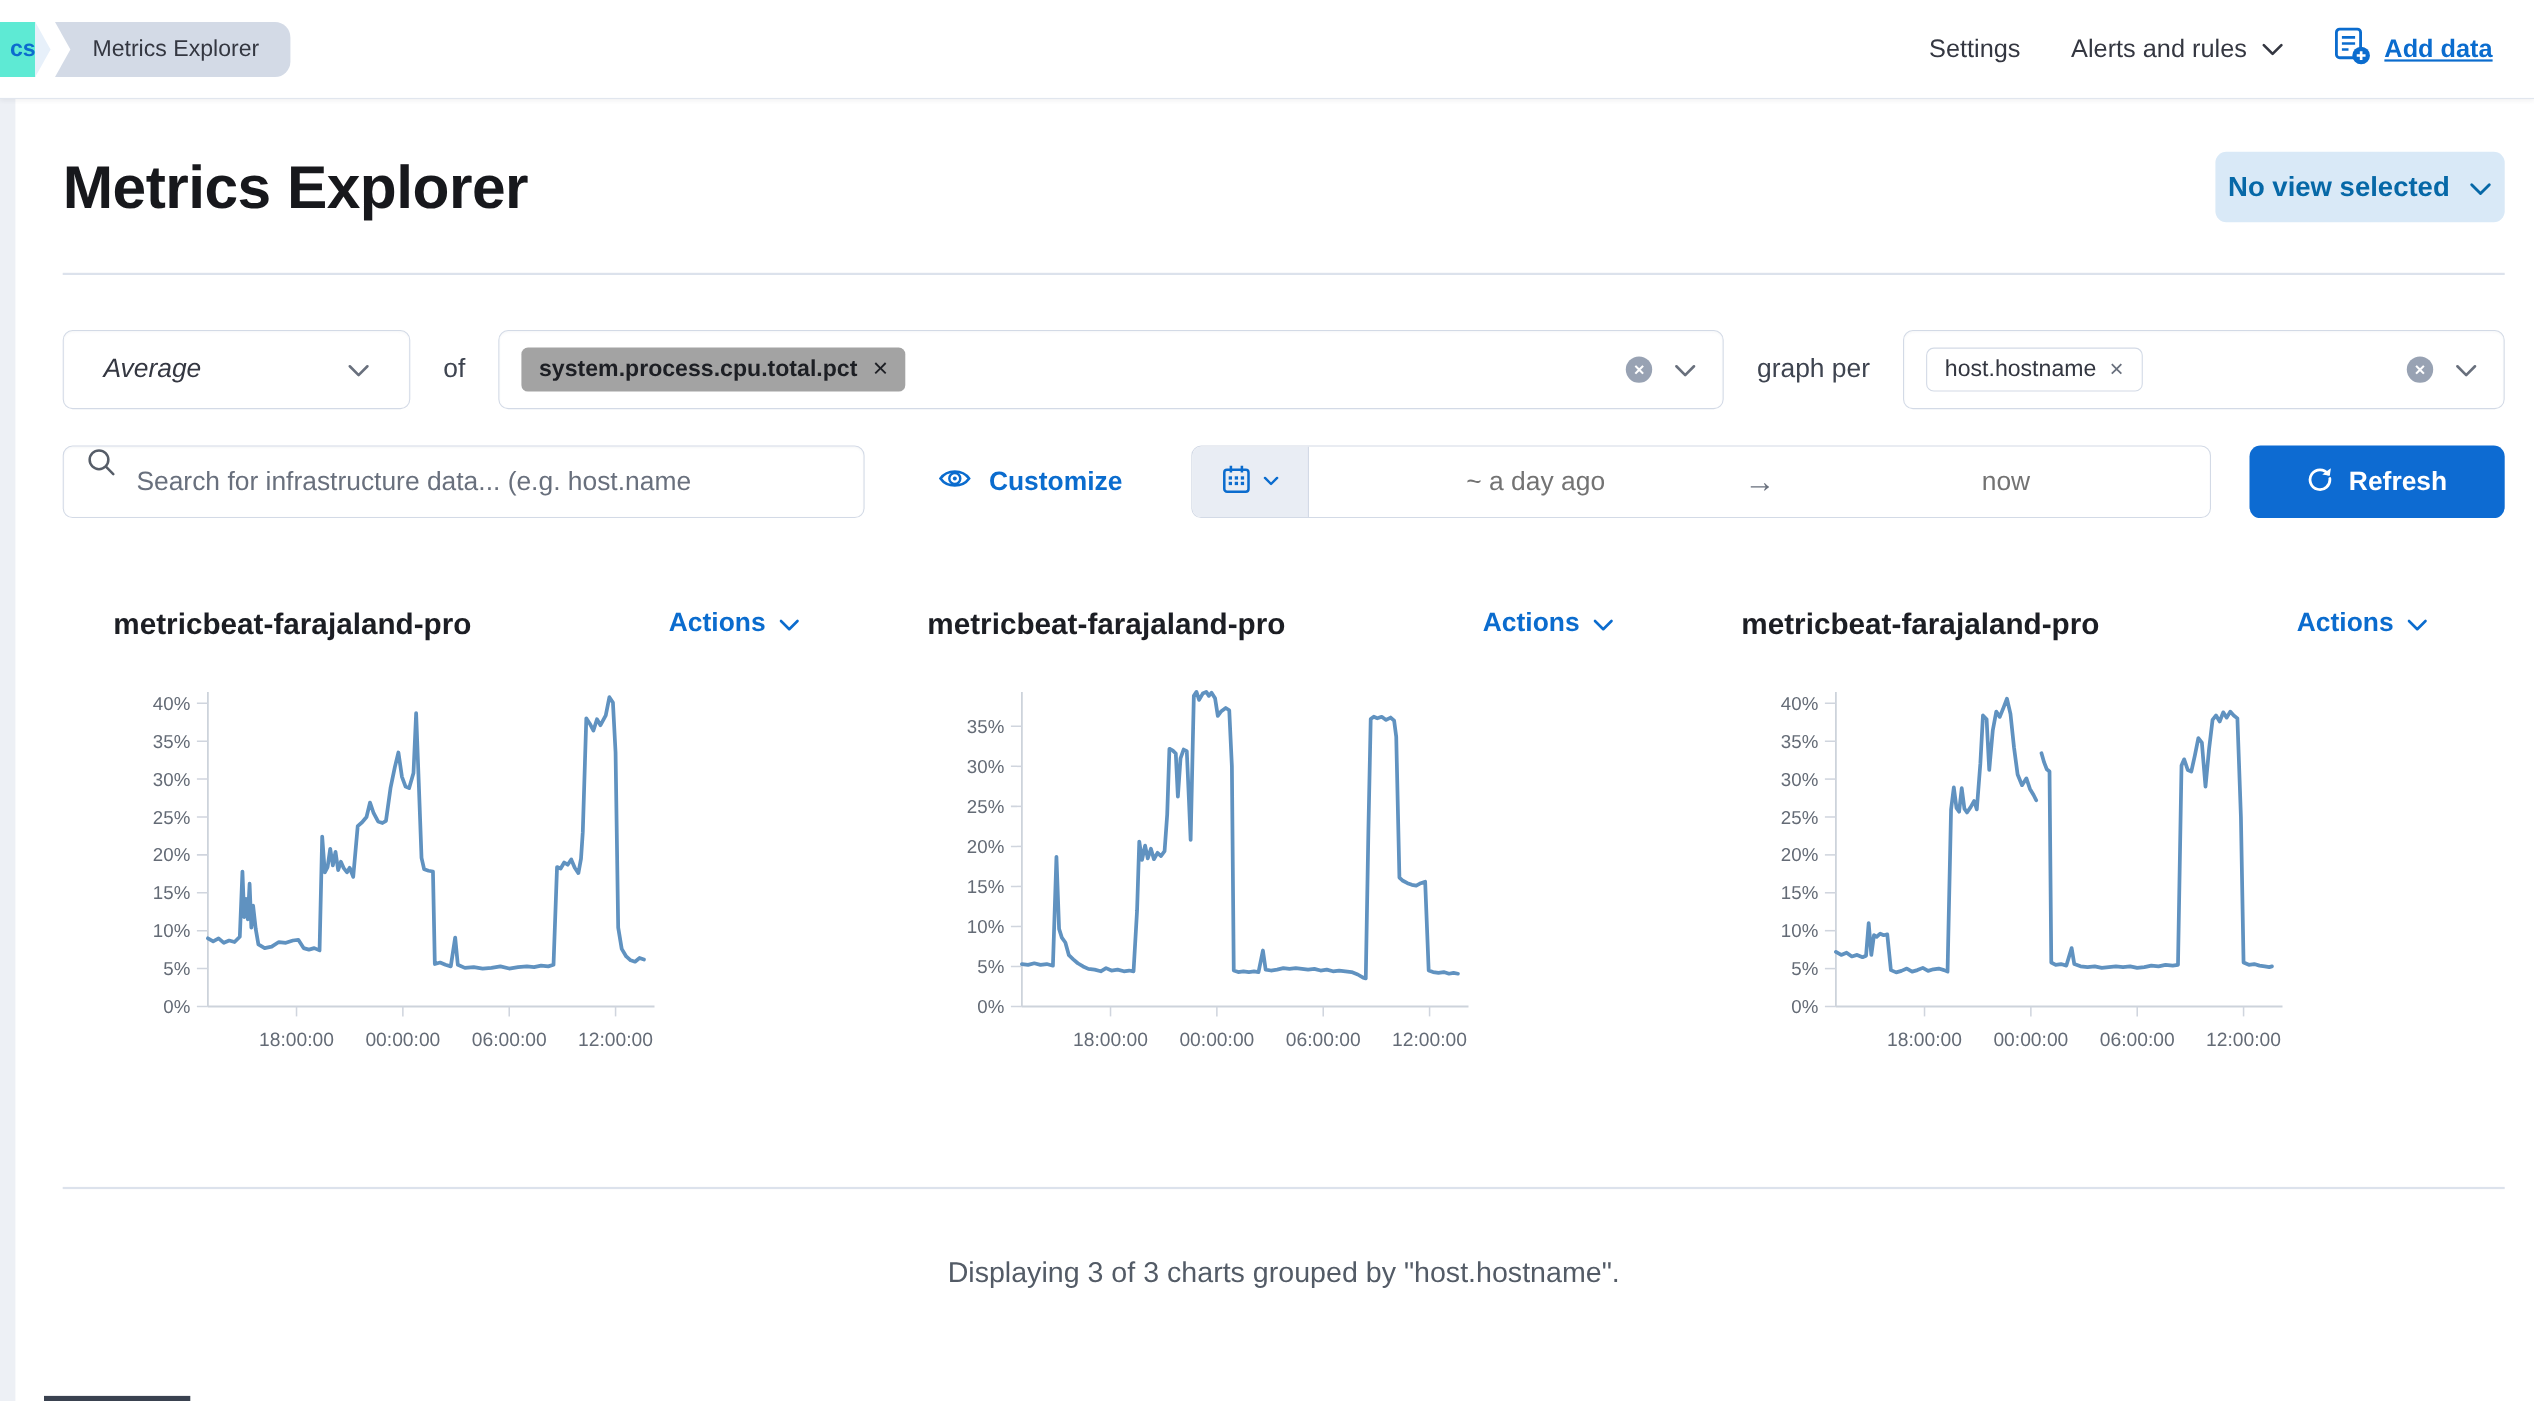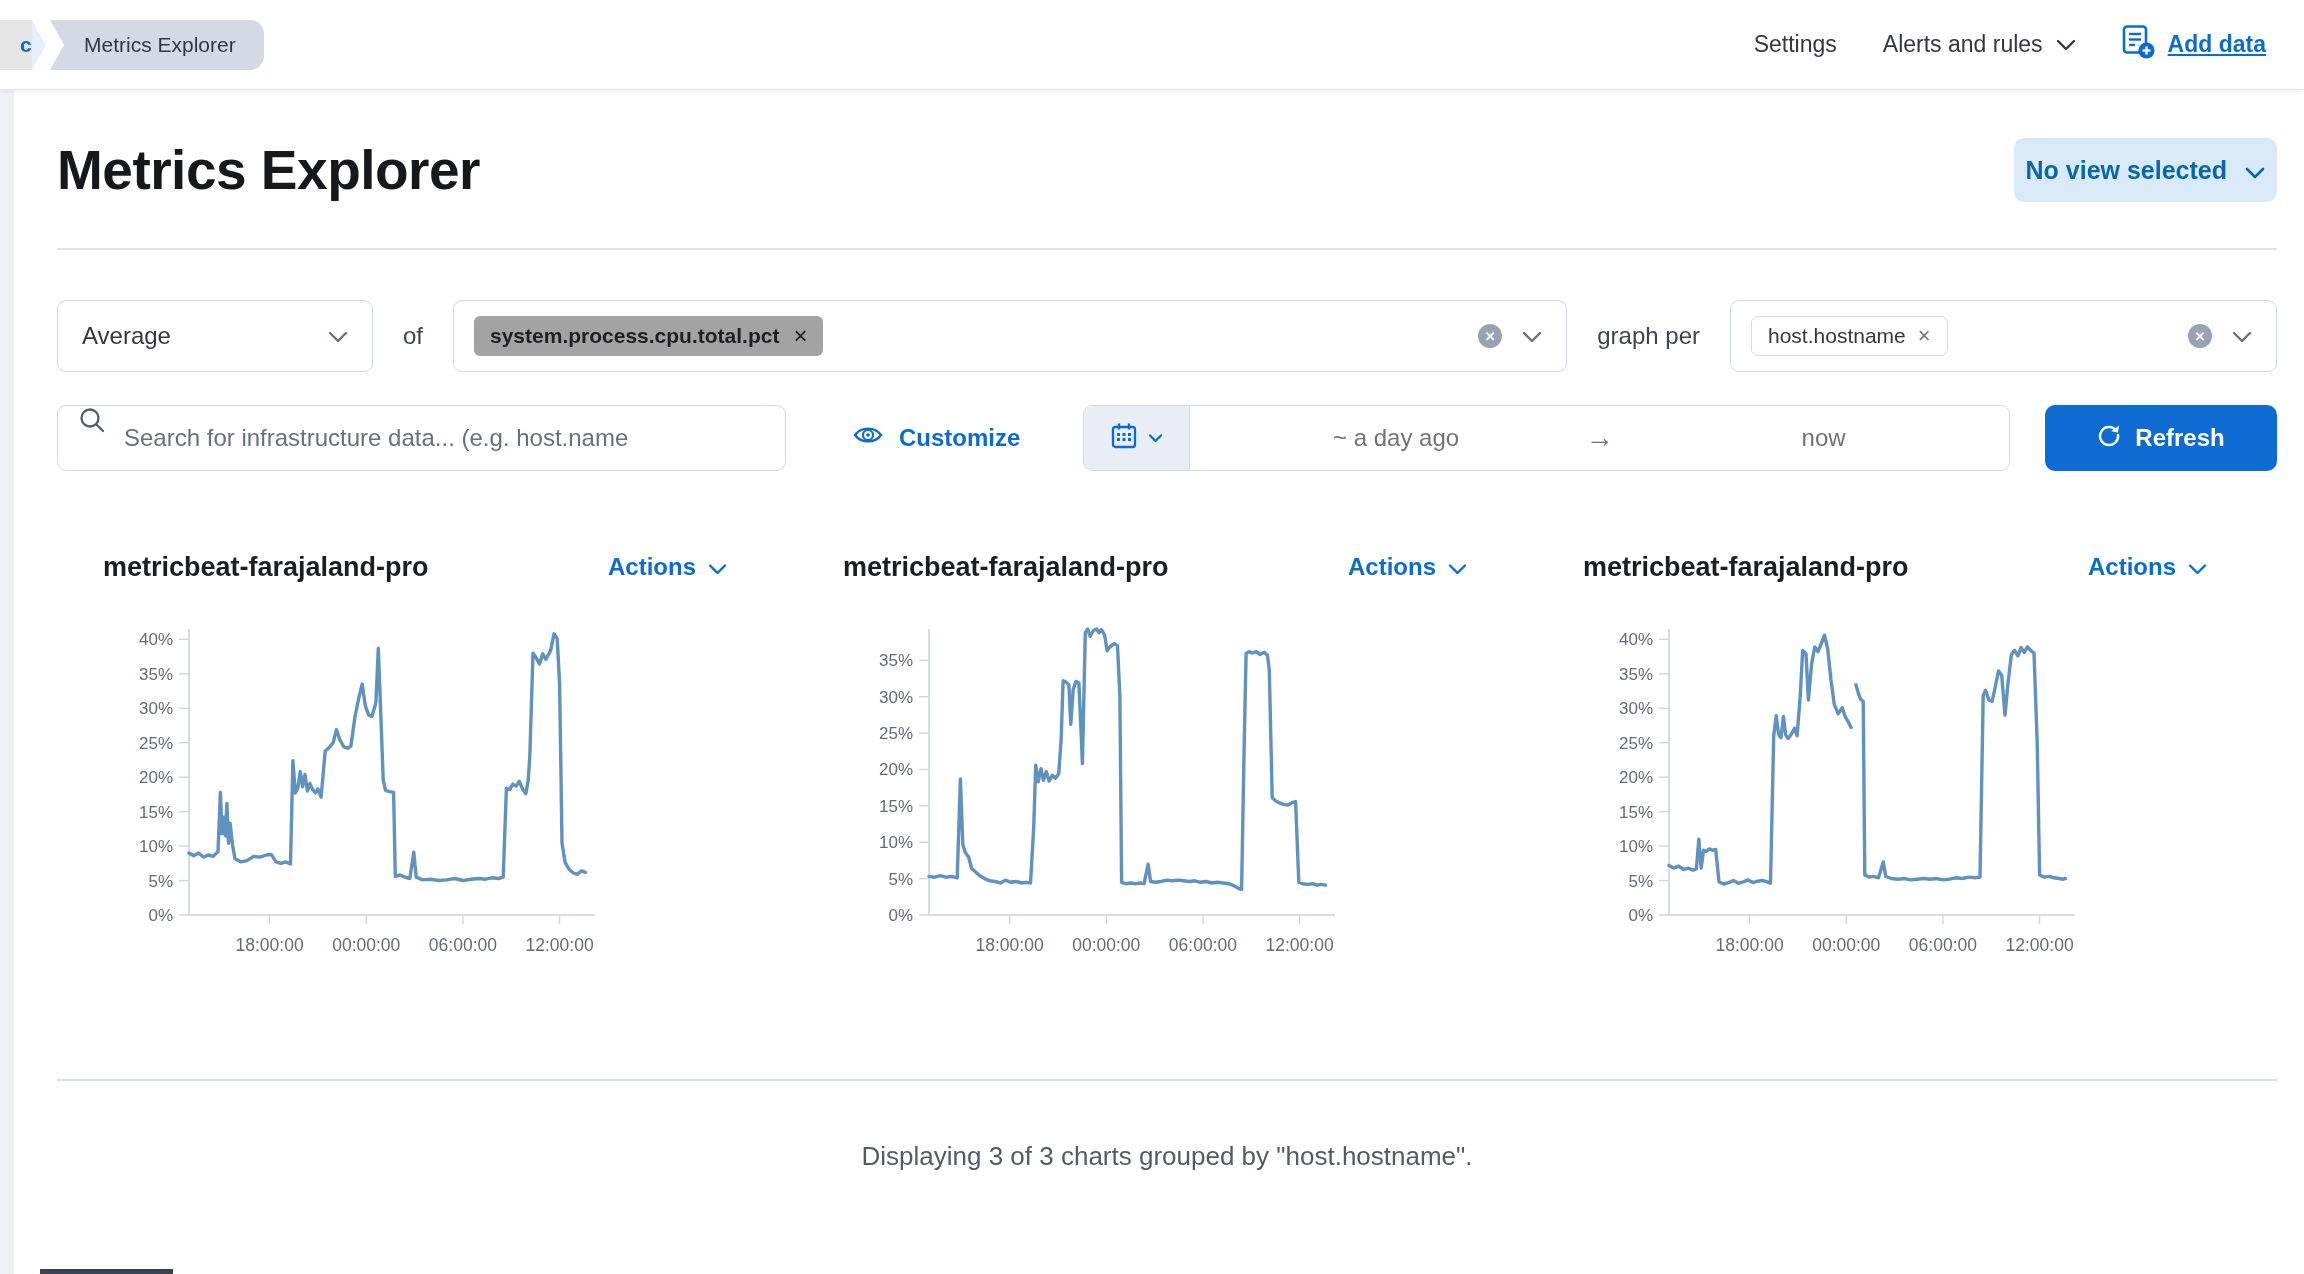--- a/index.html
+++ b/index.html
@@ -12,21 +12,21 @@
   
   .topbar {
     position:relative; z-index:2; height:90px; background:#fff;
     border-bottom:1px solid #e1e6ee; box-shadow:0 2px 4px rgba(31,38,50,.06);
     display:flex; align-items:center; justify-content:space-between;
     padding-right:38px;
   }
   .breadcrumbs { display:flex; align-items:center; height:50px; }
   .crumb { display:flex; align-items:center; height:50px; font-size:21px; }
   .crumb-first {
-    background:#e5e5e5; color:#0b6cce; width:32px; padding-left:20px;
+    background:#5eead4; color:#0b6cce; width:32px; padding-left:9px;
     font-weight:600; position:relative;
   }
   .crumb-first::after {
     content:""; position:absolute; left:100%; top:0;
     border-top:25px solid transparent; border-bottom:25px solid transparent;
     border-left:14px solid #e7f0fa;
   }
   .crumb-current {
     background:#d3dae6; color:#343741; margin-left:18px;
     padding:0 28px 0 34px; border-radius:0 14px 14px 0; position:relative;
@@ -54,22 +54,23 @@
     height:64px; padding:0 12px; border-radius:10px;
     display:flex; align-items:center; gap:18px; cursor:pointer;
   }
   .divider { border:none; border-top:2px solid #dce2ec; margin:46px 0 0 0; }
 
   
   .row1 { display:flex; align-items:center; margin-top:50px; height:72px; }
   .select {
     width:316px; height:72px; border:1px solid #d3dae6; border-radius:9px;
     display:flex; align-items:center; justify-content:space-between;
-    padding:0 24px; font-size:24px; background:#fff; cursor:pointer;
+    padding:0 36px; font-size:24px; background:#fff; cursor:pointer;
     box-shadow:inset 0 1px 2px rgba(110,120,140,.06);
+    font-style:italic;
   }
   .inline-label { margin:0 30px; font-size:24px; color:#3e4450; white-space:nowrap; }
   .combo {
     border:1px solid #d3dae6; border-radius:9px; height:72px; background:#fff;
     display:flex; align-items:center; box-shadow:inset 0 1px 2px rgba(110,120,140,.06);
   }
   .combo-metric { flex:1; }
   .combo-group { width:547px; flex:none; }
   .chip-steel {
     margin-left:20px; background:#a3a3a3; border-radius:6px; padding:8px 16px;

